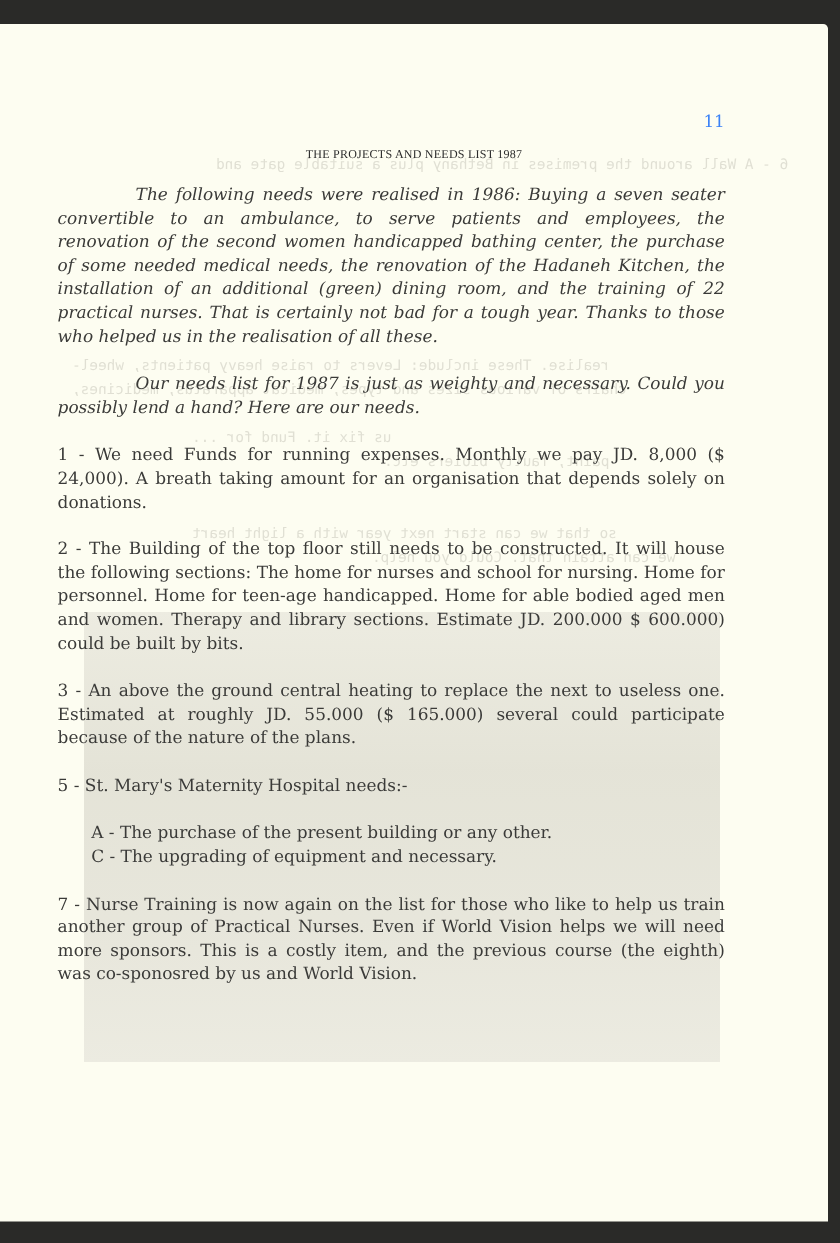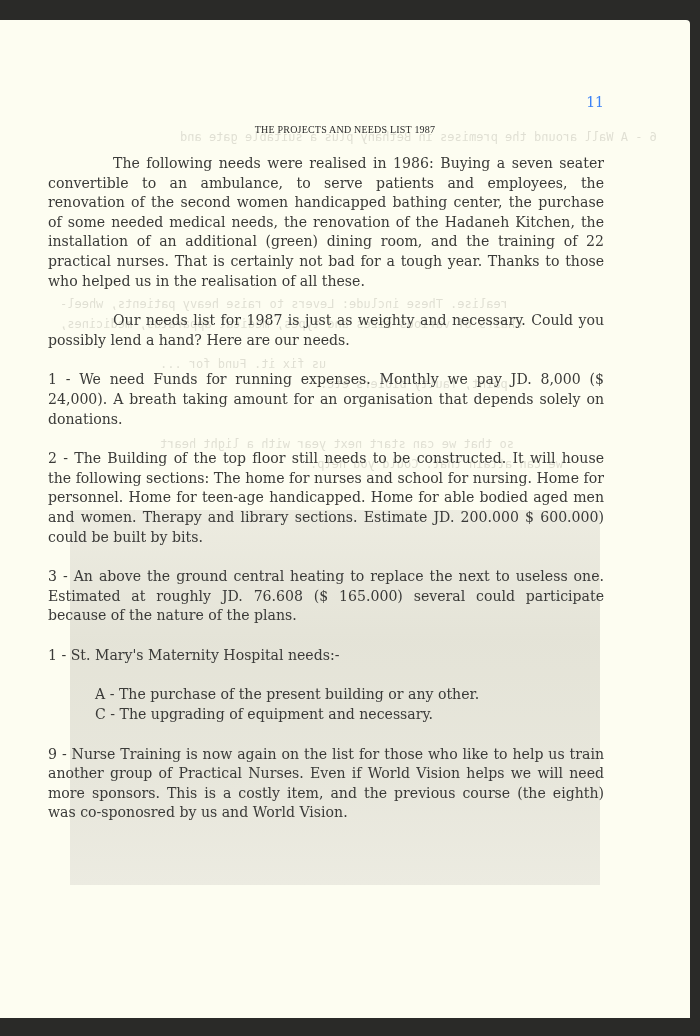--- a/index.html
+++ b/index.html
@@ -67,23 +67,24 @@
       color: #3a3a38;
       font-size: 14.1px;
       line-height: 19.6px;
       text-align: justify;
     }
     .para {
       margin: 0 0 20px 0;
     }
     .indent {
       text-indent: 65px;
+      font-style: italic;
     }
     .sublist {
-      margin: 0 0 20px 47px;
+      margin: 0 0 20px 28px;
       padding: 0;
       list-style: none;
       text-align: left;
     }
     .sublist li {
       margin: 0;
     }
   </style>
 </head>
 <body>
@@ -103,22 +104,22 @@
   <div class="page-number">11</div>
 
   <div class="page-title">THE PROJECTS AND NEEDS LIST 1987</div>
 
   <div class="body" style="top:134px;">
     <p class="para indent">The following needs were realised in 1986: Buying a seven seater convertible to an ambulance, to serve patients and employees, the renovation of the second women handicapped bathing center, the purchase of some needed medical needs, the renovation of the Hadaneh Kitchen, the installation of an additional (green) dining room, and the training of 22 practical nurses. That is certainly not bad for a tough year. Thanks to those who helped us in the realisation of all these.</p>
     <p class="para indent">Our needs list for 1987 is just as weighty and necessary. Could you possibly lend a hand? Here are our needs.</p>
 
     <p class="para">1 - We need Funds for running expenses. Monthly we pay JD. 8,000 ($ 24,000). A breath taking amount for an organisation that depends solely on donations.</p>
     <p class="para">2 - The Building of the top floor still needs to be constructed. It will house the following sections: The home for nurses and school for nursing. Home for personnel. Home for teen-age handicapped. Home for able bodied aged men and women. Therapy and library sections. Estimate JD. 200.000 $ 600.000) could be built by bits.</p>
-    <p class="para">3 - An above the ground central heating to replace the next to useless one. Estimated at roughly JD. 76.608 ($ 165.000) several could participate because of the nature of the plans.</p>
-    <p class="para">1 - St. Mary's Maternity Hospital needs:-</p>
+    <p class="para">3 - An above the ground central heating to replace the next to useless one. Estimated at roughly JD. 55.000 ($ 165.000) several could participate because of the nature of the plans.</p>
+    <p class="para">5 - St. Mary's Maternity Hospital needs:-</p>
     <ul class="sublist">
       <li>A - The purchase of the present building or any other.</li>
       <li>C - The upgrading of equipment and necessary.</li>
     </ul>
-    <p class="para">9 - Nurse Training is now again on the list for those who like to help us train another group of Practical Nurses. Even if World Vision helps we will need more sponsors. This is a costly item, and the previous course (the eighth) was co-sponosred by us and World Vision.</p>
+    <p class="para">7 - Nurse Training is now again on the list for those who like to help us train another group of Practical Nurses. Even if World Vision helps we will need more sponsors. This is a costly item, and the previous course (the eighth) was co-sponosred by us and World Vision.</p>
   </div>
 
 </div>
 
 </body></html>

